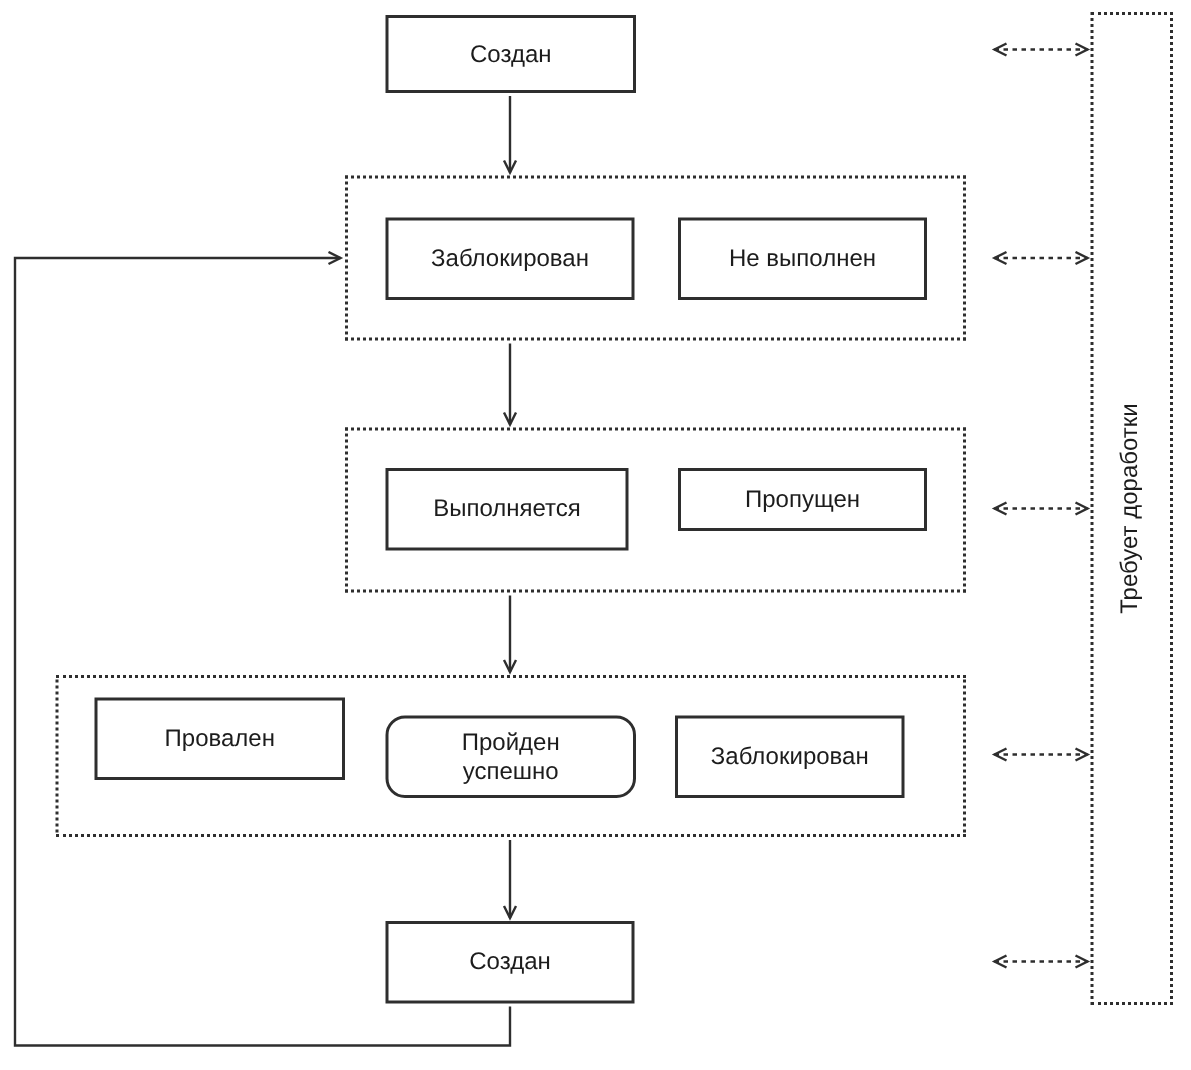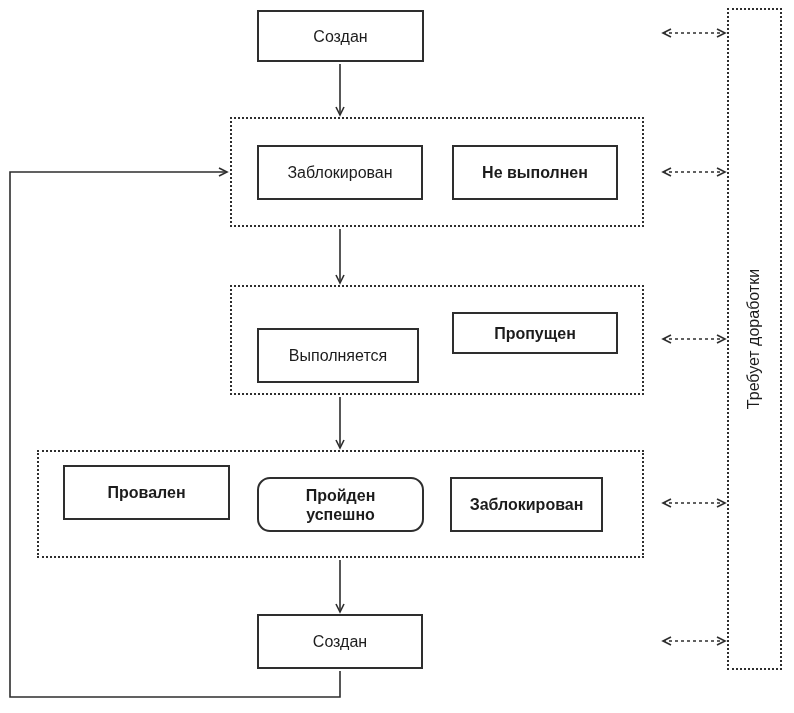--- a/index.html
+++ b/index.html
@@ -23,28 +23,28 @@
     justify-content: center;
     text-align: center;
     font-size: 16px;
     line-height: 19px;
   }
   .group {
     position: absolute;
     border: 2px dotted #2e2e2e;
     background: transparent;
   }
-  .bold { font-weight: bold; }
+  .bold { font-weight: normal; }
   .wrap-narrow { display: inline-block; max-width: 92px; }
   #n-created  { left: 257px; top: 10px;  width: 167px; height: 52px; }
   #g1         { left: 230px; top: 117px; width: 414px; height: 110px; }
   #b-planned  { left: 257px; top: 145px; width: 166px; height: 55px; }
   #b-notdone  { left: 452px; top: 145px; width: 166px; height: 55px; }
   #g2         { left: 230px; top: 285px; width: 414px; height: 110px; }
-  #b-running  { left: 257px; top: 328px; width: 162px; height: 55px; }
+  #b-running  { left: 257px; top: 312px; width: 162px; height: 55px; }
   #b-skipped  { left: 452px; top: 312px; width: 166px; height: 42px; }
   #g3         { left: 37px;  top: 450px; width: 607px; height: 108px; }
   #b-failed   { left: 63px;  top: 465px; width: 167px; height: 55px; }
   #b-passed   { left: 257px; top: 477px; width: 167px; height: 55px; border-radius: 13px; }
   #b-blocked  { left: 450px; top: 477px; width: 153px; height: 55px; align-items: center; }
   #n-closed   { left: 257px; top: 614px; width: 166px; height: 55px; }
   .sidebox {
     position: absolute;
     left: 727px; top: 8px;
     width: 55px; height: 662px;

